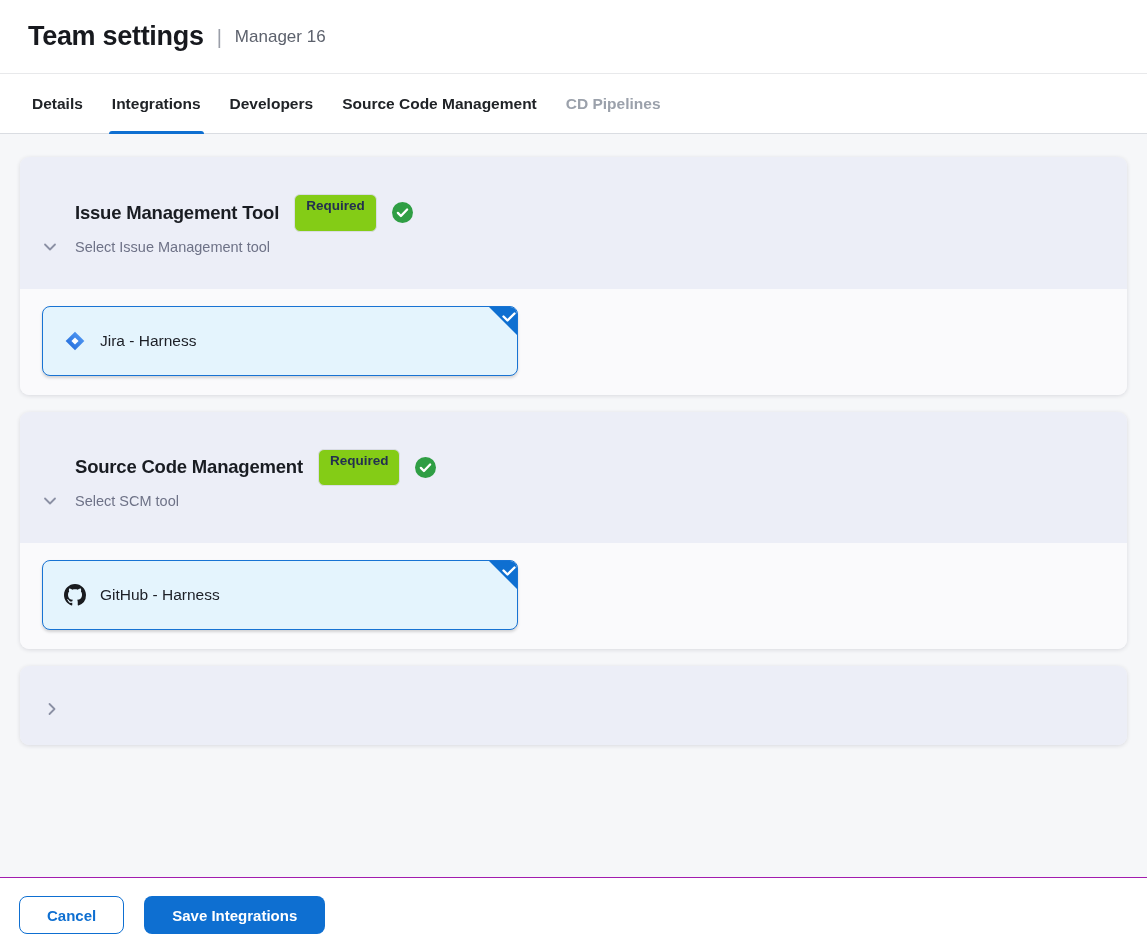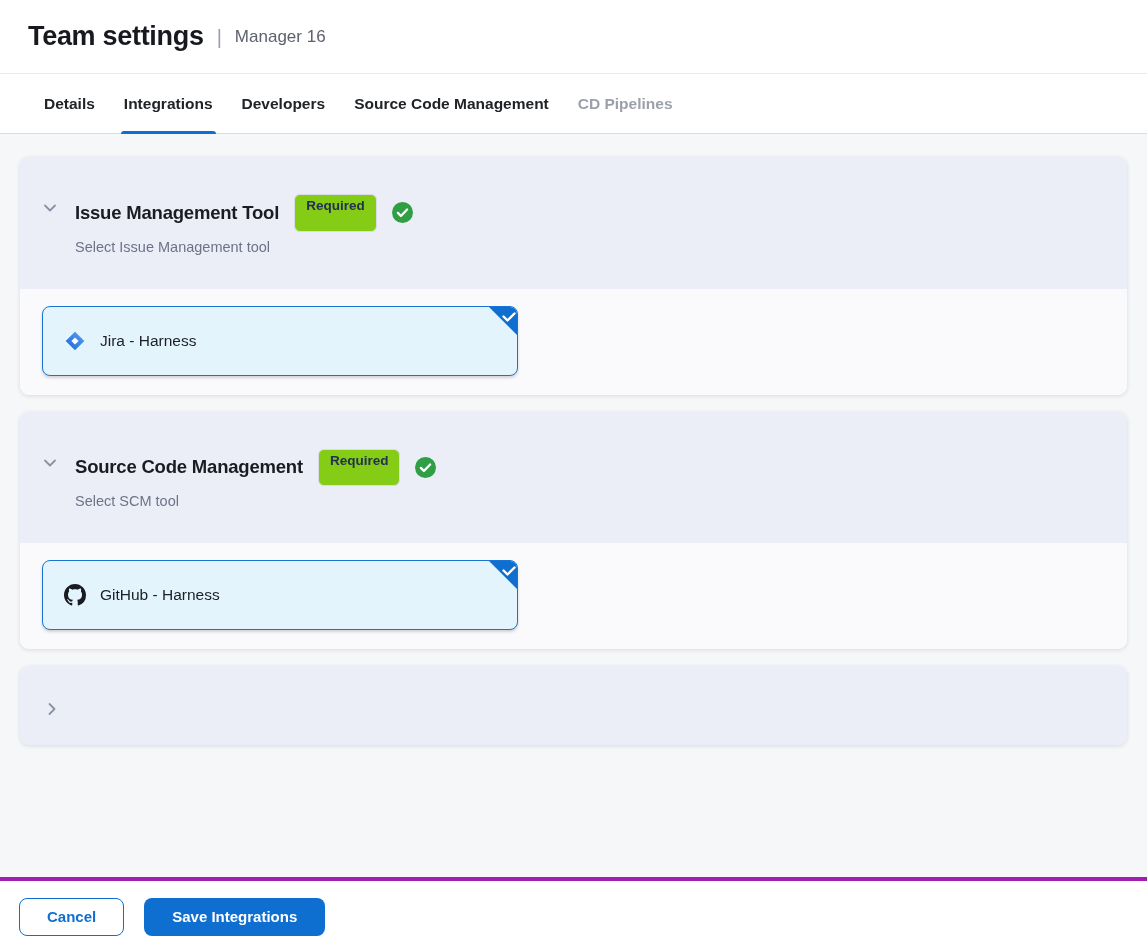--- a/index.html
+++ b/index.html
@@ -19,48 +19,48 @@
   body{font-family:"Liberation Sans","DejaVu Sans",sans-serif;color:#1b1e24;}
   .page{width:1147px;height:952px;display:flex;flex-direction:column;background:#fff;overflow:hidden;}
 
   
   .page-header{flex:0 0 74px;display:flex;align-items:center;padding:0 28px;border-bottom:1px solid #e8e9eb;background:#fff;}
   .page-header h1{margin:0;font-size:27px;font-weight:bold;letter-spacing:-.3px;color:#17191e;}
   .title-sep{margin:0 13px 0 13px;color:#9a9ea8;font-size:20px;font-weight:400;transform:translateY(1px);}
   .page-context{font-size:17px;color:#5c616c;}
 
   
-  .tab-bar{flex:0 0 60px;display:flex;gap:29px;padding:0 44px;border-bottom:1px solid #dadde2;background:#fff;}
+  .tab-bar{flex:0 0 60px;display:flex;gap:29px;padding:0 32px;border-bottom:1px solid #dadde2;background:#fff;}
   .tab{display:flex;align-items:center;height:100%;font-size:15.5px;font-weight:600;color:#202327;position:relative;cursor:pointer;white-space:nowrap;}
   .tab.active::after{content:"";position:absolute;left:-3px;right:-3px;bottom:-1px;height:3.5px;background:var(--primary);border-radius:4px 4px 0 0;}
   .tab.disabled{color:var(--disabled-tab);cursor:default;}
 
   
   .content{flex:1 1 auto;background:var(--content-bg);padding:23px 20px;overflow:hidden;}
   .accordion{border-radius:9px;overflow:hidden;box-shadow:0 1px 4px rgba(40,41,61,.14);margin-bottom:17px;}
-  .acc-header{background:var(--section-header-bg);padding:37px 22px 34px;display:flex;gap:17px;cursor:pointer;}
+  .acc-header{background:var(--section-header-bg);padding:37px 22px 34px;display:flex;gap:17px;cursor:pointer;align-items:flex-end;}
   .acc-header.collapsed{padding:29px 24px 28px;}
   .chev{flex:0 0 16px;width:16px;height:16px;margin-top:6px;color:#8b90a4;}
   .chev svg{display:block;}
   .title-row{display:flex;align-items:center;gap:15px;margin:0 0 7px 0;}
   .acc-title{margin:0;font-size:18.5px;font-weight:bold;color:#191c22;letter-spacing:-.2px;}
   .badge{background:#84cc16;border:1px solid #d9dce4;border-radius:6px;padding:4px 11px 18px;font-size:13.5px;font-weight:bold;color:var(--badge-text);line-height:1;}
   .status-check{width:21px;height:21px;display:block;}
   .acc-sub{margin:0;font-size:14.5px;color:var(--subtitle-text);}
   .acc-body{background:var(--section-body-bg);padding:17px 22px 19px;}
 
   
   .tool-card{width:476px;height:70px;background:var(--card-bg);border:1.5px solid var(--card-border);border-radius:8px;display:flex;align-items:center;gap:14px;padding:0 21px;position:relative;overflow:hidden;box-shadow:0 2px 3px rgba(0,0,0,.16);cursor:pointer;}
   .corner-check{position:absolute;top:-1px;right:-1px;width:30px;height:30px;color:var(--primary);}
   .tool-icon{width:22px;height:22px;flex:0 0 22px;}
   .tool-icon svg{display:block;}
   .tool-label{font-size:15.5px;font-weight:500;color:#1c1f26;}
 
   
-  .footer{flex:0 0 75px;border-top:4px solid #a21caf;display:flex;align-items:center;gap:20px;padding:0 19px;background:#fff;}
+  .footer{flex:0 0 75px;border-top:1px solid #a21caf;display:flex;align-items:center;gap:20px;padding:0 19px;background:#fff;}
   .btn{height:38px;border-radius:8px;font-size:15px;font-weight:bold;font-family:inherit;cursor:pointer;line-height:1;}
   .btn.outline{background:#fff;color:var(--primary);border:1.5px solid var(--primary);padding:0 27px;}
   .btn.primary{background:var(--primary);color:#fff;border:none;padding:0 28px;}
 </style>
 </head>
 <body>
 
 <div class="page">
 
   <header class="page-header">

